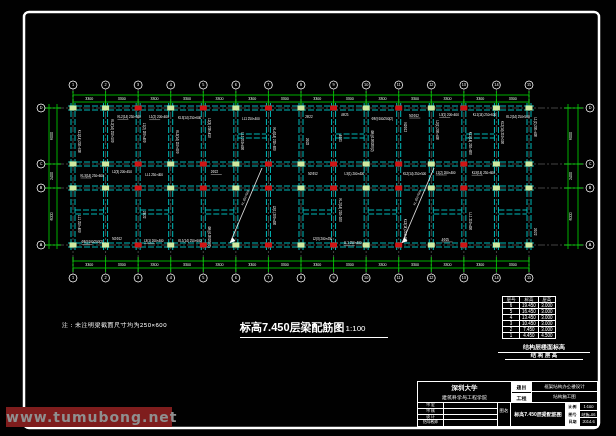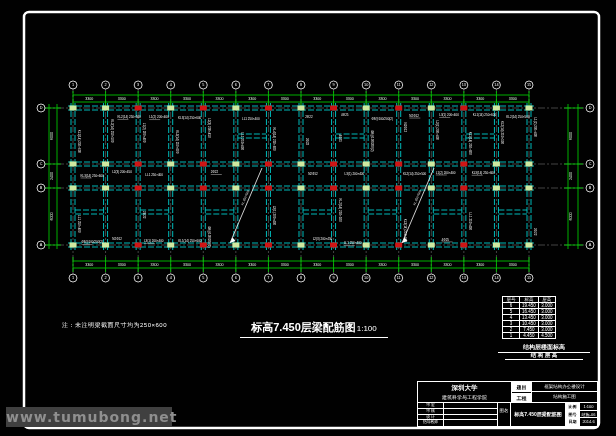--- a/index.html
+++ b/index.html
@@ -1,20 +1,20 @@
 <!DOCTYPE html>
 <html><head>
 <meta charset="utf-8">
 <style>
   html,body{margin:0;padding:0;background:#000;}
   .page{position:relative;width:616px;height:436px;background:#010101;overflow:hidden;
         font-family:"Liberation Sans",sans-serif;}
   svg{position:absolute;left:0;top:0;}
   .note{position:absolute;left:62px;top:321px;font-size:6px;color:#fff;letter-spacing:0.5px;white-space:nowrap;}
-  .plan-title{position:absolute;left:240px;top:320px;width:148px;text-align:center;color:#fff;
+  .plan-title{position:absolute;left:240px;top:320px;width:148px;color:#fff;
         font-size:11px;font-weight:bold;border-bottom:1.5px solid #fff;padding-bottom:2px;white-space:nowrap;}
   .plan-title .scale{font-size:8px;font-weight:normal;margin-left:1px;}
   .ft{position:absolute;left:502px;top:296px;border-collapse:collapse;color:#fff;}
   .ft td{border:1px solid #fff;padding:0 2px;text-align:center;font-size:4.5px;line-height:5px;height:5px;min-width:12px;white-space:nowrap;}
   .ft-cap1{position:absolute;left:498px;top:343px;width:92px;text-align:center;font-size:6px;font-weight:bold;
         color:#fff;border-bottom:1px solid #fff;white-space:nowrap;}
   .ft-cap2{position:absolute;left:505px;top:352px;width:78px;text-align:center;font-size:5.5px;font-weight:bold;
         color:#fff;border-bottom:1px solid #fff;white-space:nowrap;}
   .tb{position:absolute;left:417px;top:381px;width:181px;height:46px;border:1px solid #fff;
         box-sizing:border-box;color:#fff;}
@@ -36,21 +36,21 @@
   .tb-name-col{left:80px;top:21px;width:13px;height:23px;border-right:1px solid #fff;text-align:center;font-size:4.5px;line-height:5.5px;padding-top:5px;}
   .tb-name{left:93px;top:21px;width:55px;height:23px;border-right:1px solid #fff;text-align:center;font-size:5px;font-weight:bold;
         line-height:23px;}
   .tb-meta{left:148px;top:21px;width:31px;height:23px;}
   .tb-meta .row{display:flex;height:7.6px;border-bottom:1px solid #fff;}
   .tb-meta .row:last-child{border-bottom:none;}
   .tb-meta .lab{width:14px;border-right:1px solid #fff;font-size:4px;line-height:7.2px;text-align:center;background:#fff;color:#000;font-weight:bold;}
   .tb-meta .val{flex:1;font-size:4px;line-height:7.2px;text-align:center;}
   .wm-logo{position:absolute;left:8px;top:353px;font-size:54px;font-weight:bold;color:#241a10;line-height:1;
         font-family:"DejaVu Sans",sans-serif;letter-spacing:0;}
-  .wm-bar{position:absolute;left:6px;top:407px;width:166px;height:20px;background:#404040;color:#8f8f8f;
+  .wm-bar{position:absolute;left:6px;top:407px;width:166px;height:20px;background:#7f1d1d;color:#8f8f8f;
         font-weight:bold;font-size:14px;letter-spacing:1px;line-height:20px;text-align:center;
         font-family:"DejaVu Sans",sans-serif;}
 </style>
 </head>
 <body>
 
 <div class="page">
 
   <svg id="plan" width="616" height="436" viewBox="0 0 616 436">
       <rect x="24" y="12" width="575" height="416" rx="5" fill="none" stroke="#ffffff" stroke-width="2.5"></rect>

